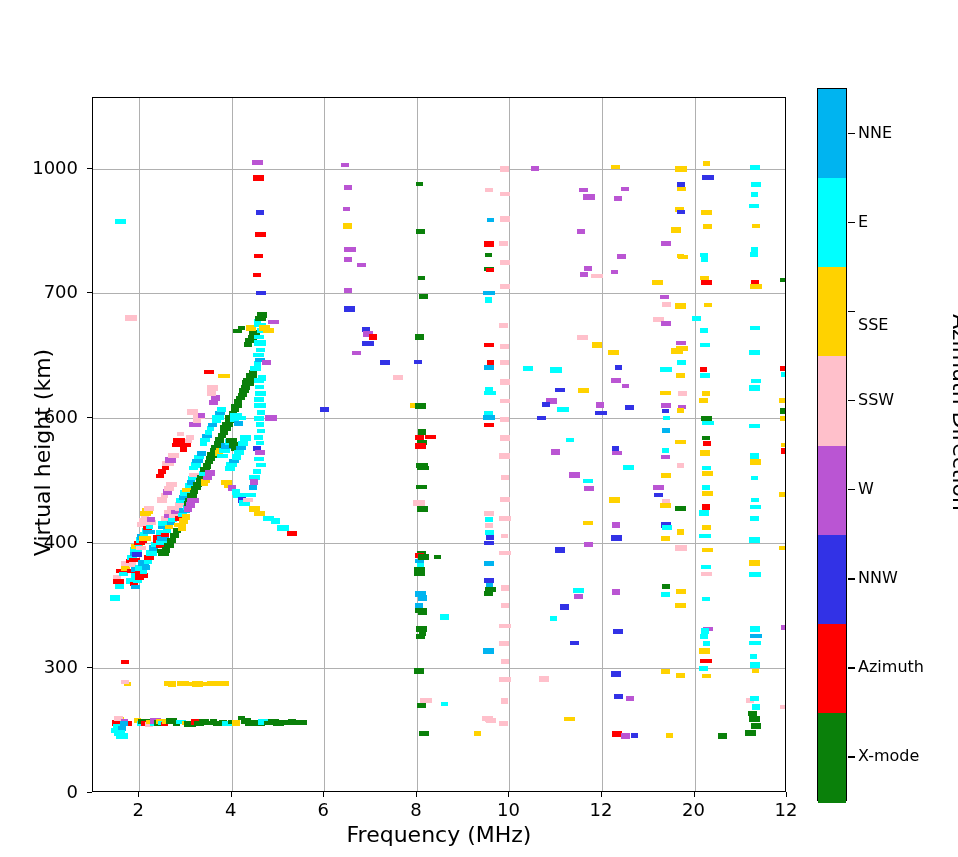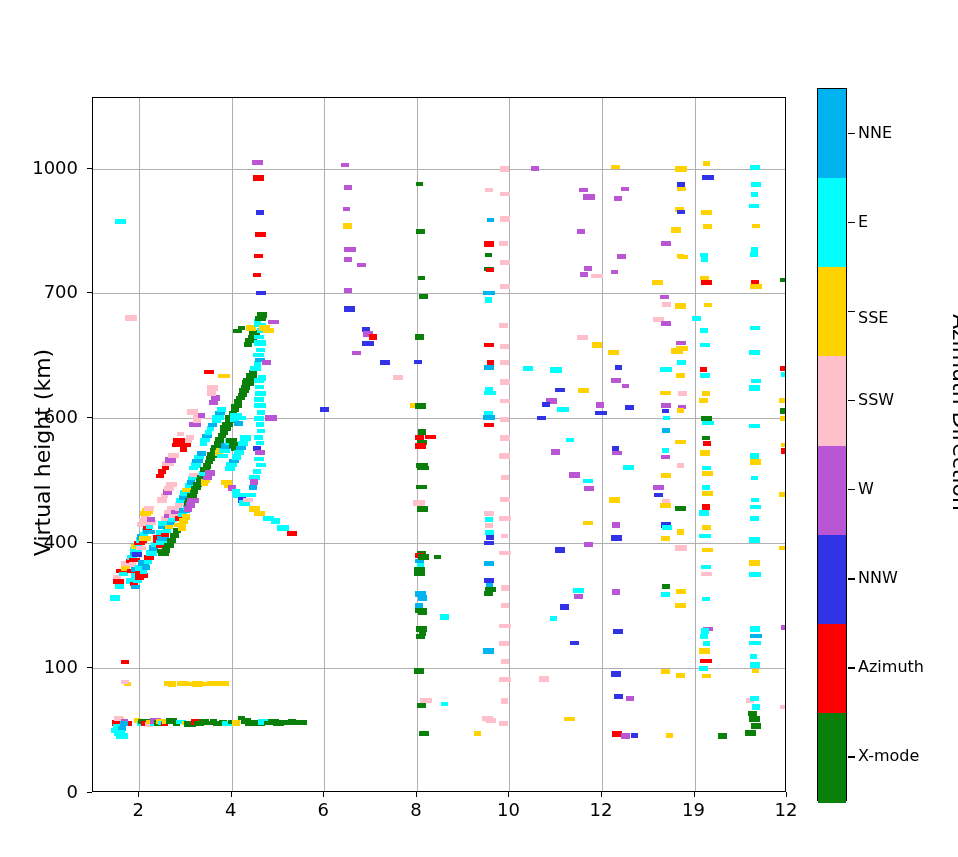--- a/index.html
+++ b/index.html
@@ -739,56 +739,57 @@
       <div class="tlab-x" style="left: 200.8px;">4</div>
       <div class="tick-x" style="left: 323.3px;"></div>
       <div class="tlab-x" style="left: 293.3px;">6</div>
       <div class="tick-x" style="left: 415.9px;"></div>
       <div class="tlab-x" style="left: 385.9px;">8</div>
       <div class="tick-x" style="left: 508.4px;"></div>
       <div class="tlab-x" style="left: 478.4px;">10</div>
       <div class="tick-x" style="left: 600.9px;"></div>
       <div class="tlab-x" style="left: 570.9px;">12</div>
       <div class="tick-x" style="left: 693.5px;"></div>
-      <div class="tlab-x" style="left: 663.5px;">19</div>
+      <div class="tlab-x" style="left: 663.5px;">20</div>
       <div class="tick-x" style="left: 786px;"></div>
       <div class="tlab-x" style="left: 756px;">12</div>
       <div class="tick-y" style="top: 792px;"></div>
       <div class="tlab-y" style="top: 781px;">0</div>
       <div class="tick-y" style="top: 667.1px;"></div>
-      <div class="tlab-y" style="top: 656.1px;">100</div>
+      <div class="tlab-y" style="top: 656.1px;">300</div>
       <div class="tick-y" style="top: 542.2px;"></div>
       <div class="tlab-y" style="top: 531.2px;">400</div>
       <div class="tick-y" style="top: 417.3px;"></div>
       <div class="tlab-y" style="top: 406.3px;">600</div>
       <div class="tick-y" style="top: 292.4px;"></div>
       <div class="tlab-y" style="top: 281.4px;">700</div>
       <div class="tick-y" style="top: 167.6px;"></div>
       <div class="tlab-y" style="top: 156.6px;">1000</div>
     </div>
 
+  <div id="xlabel">Frequency (MHz)</div>
   <div id="ylabel">Virtual height (km)</div>
 
   <div id="cbar">
       <div class="cband" style="top: 0px; height: 89.63px; background: rgb(0, 180, 240);"></div>
       <div class="cband" style="top: 89.13px; height: 89.63px; background: rgb(0, 255, 255);"></div>
       <div class="cband" style="top: 178.25px; height: 89.63px; background: rgb(255, 210, 0);"></div>
       <div class="cband" style="top: 267.38px; height: 89.63px; background: rgb(255, 192, 203);"></div>
       <div class="cband" style="top: 356.5px; height: 89.63px; background: rgb(186, 85, 211);"></div>
       <div class="cband" style="top: 445.63px; height: 89.63px; background: rgb(50, 50, 230);"></div>
       <div class="cband" style="top: 534.75px; height: 89.63px; background: rgb(255, 0, 0);"></div>
       <div class="cband" style="top: 623.88px; height: 89.63px; background: rgb(10, 128, 10);"></div>
     </div>
   <div id="cbar-ticks">
       <div class="cbtick" style="top: 132.6px;"></div>
       <div class="cblab" style="top: 122.6px;">NNE</div>
       <div class="cbtick" style="top: 221.7px;"></div>
       <div class="cblab" style="top: 211.7px;">E</div>
       <div class="cbtick" style="top: 310.8px;"></div>
-      <div class="cblab" style="top: 308px;">SSE</div>
+      <div class="cblab" style="top: 315px;">SSE</div>
       <div class="cbtick" style="top: 399.9px;"></div>
       <div class="cblab" style="top: 389.9px;">SSW</div>
       <div class="cbtick" style="top: 489.1px;"></div>
       <div class="cblab" style="top: 479.1px;">W</div>
       <div class="cbtick" style="top: 578.2px;"></div>
       <div class="cblab" style="top: 568.2px;">NNW</div>
       <div class="cbtick" style="top: 667.3px;"></div>
       <div class="cblab" style="top: 657.3px;">Azimuth</div>
       <div class="cbtick" style="top: 756.4px;"></div>
       <div class="cblab" style="top: 746.4px;">X-mode</div>

